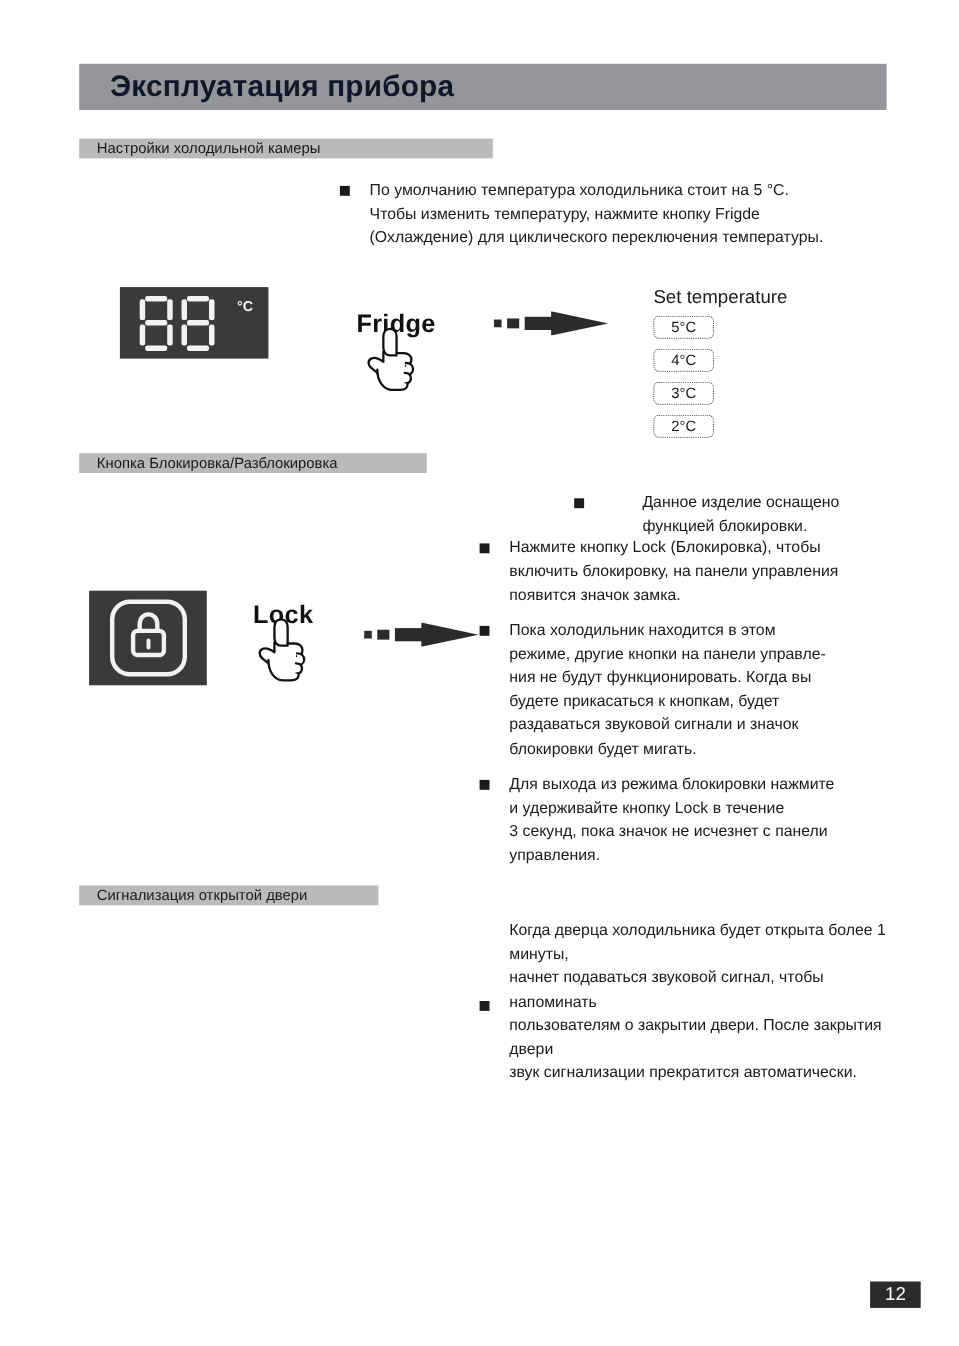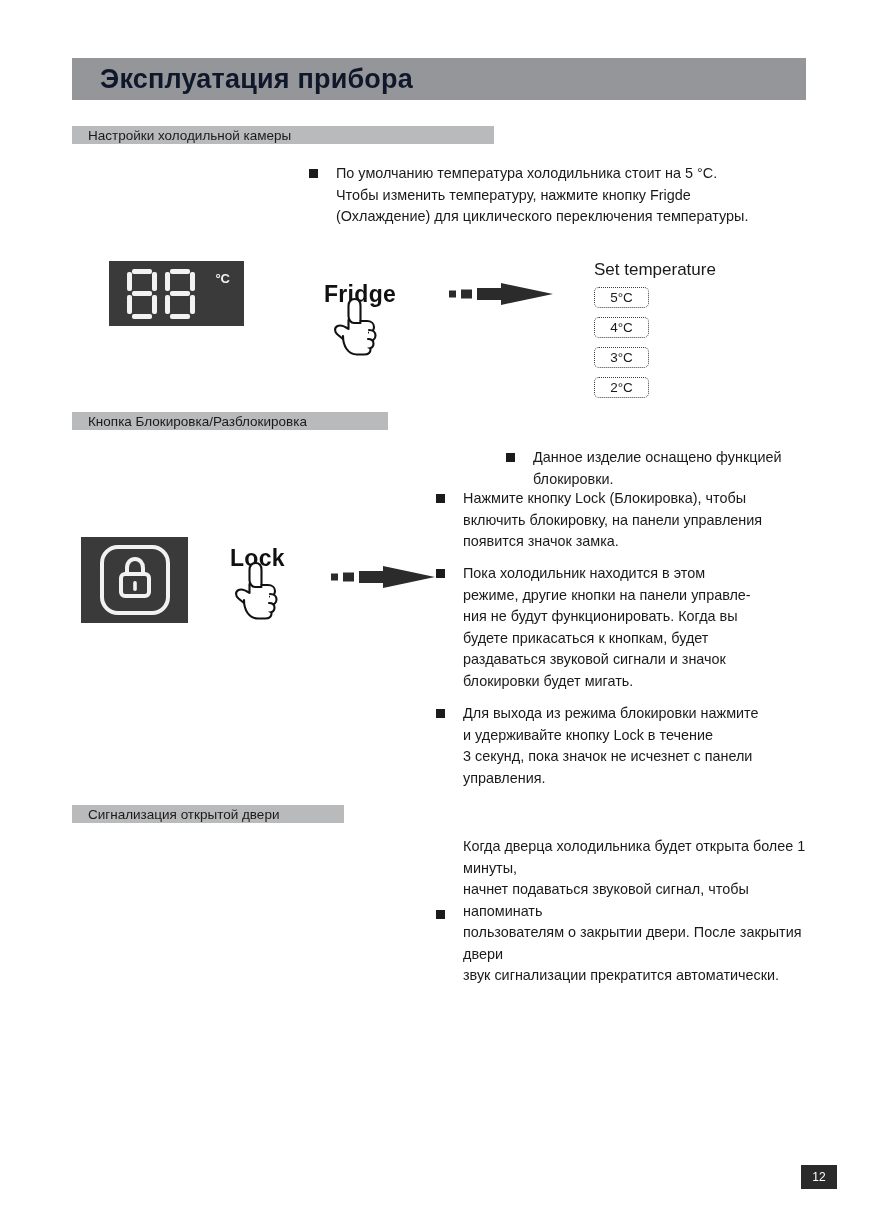--- a/index.html
+++ b/index.html
@@ -200,39 +200,39 @@
     color: #1a1a1a;
     background: #ffffff;
     box-sizing: border-box;
   }
 
   
   .page-number {
     position: absolute;
     right: 35px;
     bottom: 35px;
-    width: 36px;
+    width: 46px;
     height: 24px;
     background: #2a2a2a;
     color: #ffffff;
-    font-size: 12px;
+    font-size: 17px;
     display: flex;
     align-items: center;
     justify-content: center;
     margin-left: 24px;
   }
 </style>
 </head>
 <body>
 
 <div class="page-header">
   <div class="page-header-title">Эксплуатация прибора</div>
 </div>
 
-<div class="section-bar" style="top:126px; width:376px;padding-left:46px;">
+<div class="section-bar" style="top:126px; width:376px;">
   <div class="section-bar-label">Настройки холодильной камеры</div>
 </div>
 
 <div class="bullet-block" style="left:309px; top:163px; width:500px;">
   <span class="bullet-square"></span>
   <span class="bullet-text">По умолчанию температура холодильника стоит на 5 °C.
 Чтобы изменить температуру, нажмите кнопку Frigde
 (Охлаждение) для циклического переключения температуры.</span>
 </div>
 
@@ -292,21 +292,21 @@
       <div class="temp-box">3°C</div>
       <div class="temp-box">2°C</div>
     </div>
   </div>
 </div>
 
 <div class="section-bar" style="top:412px; width:316px;">
   <div class="section-bar-label">Кнопка Блокировка/Разблокировка</div>
 </div>
 
-<div class="bullet-block" style="left:506px; top:447px; width:310px;">
+<div class="bullet-block" style="left:522px; top:447px; width:310px;gap:35px;">
   <span class="bullet-square"></span>
   <span class="bullet-text">Данное изделие оснащено функцией блокировки.</span>
 </div>
 
 <div class="bullet-block" style="left:436px; top:488px; width:380px;">
   <span class="bullet-square"></span>
   <span class="bullet-text">Нажмите кнопку Lock (Блокировка), чтобы
 включить блокировку, на панели управления
 появится значок замка.</span>
 </div>

